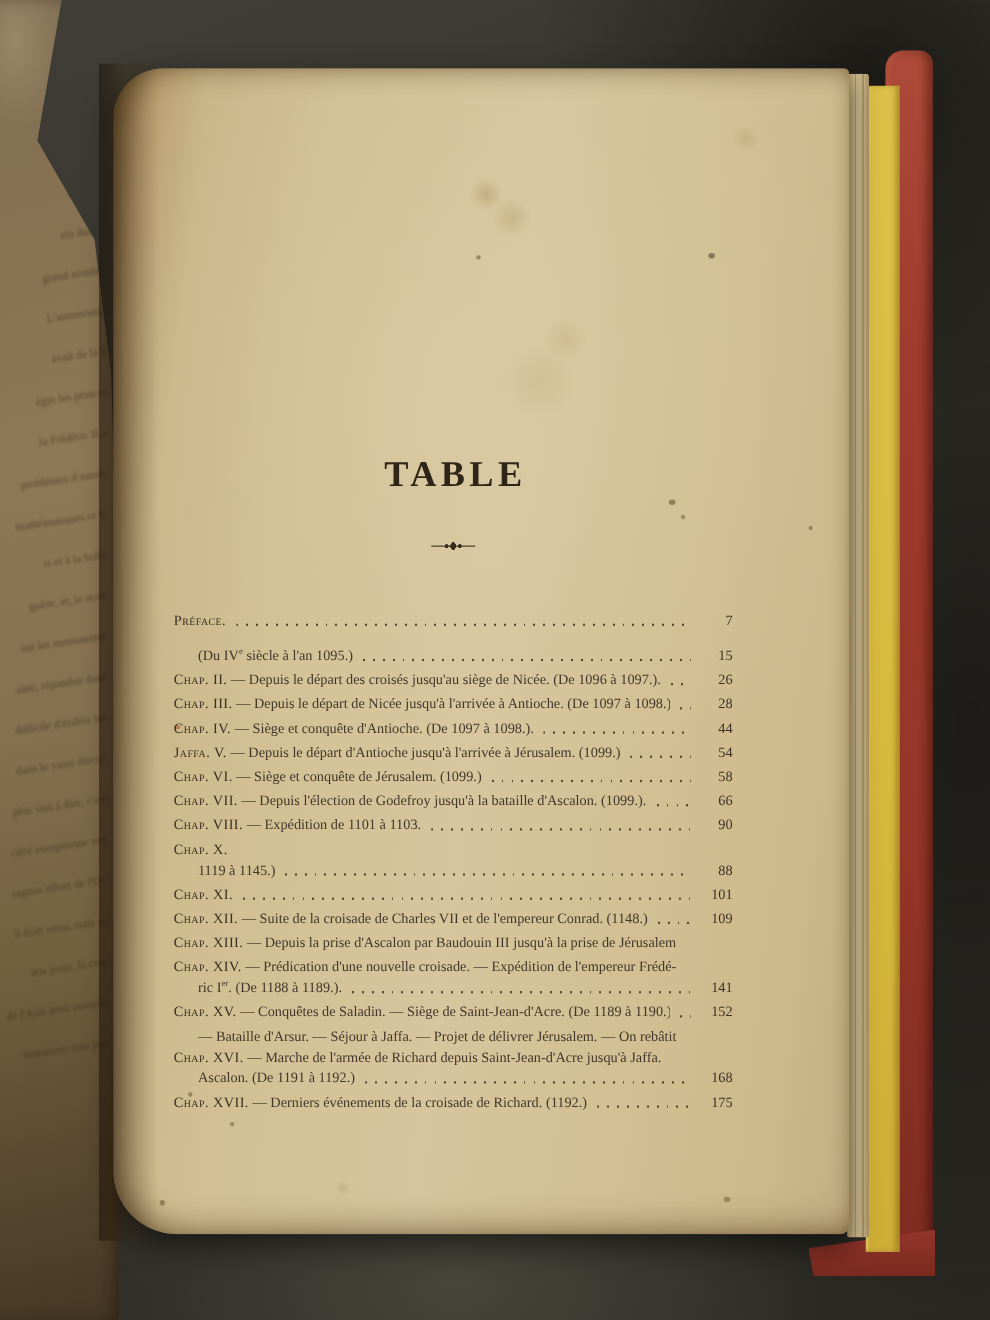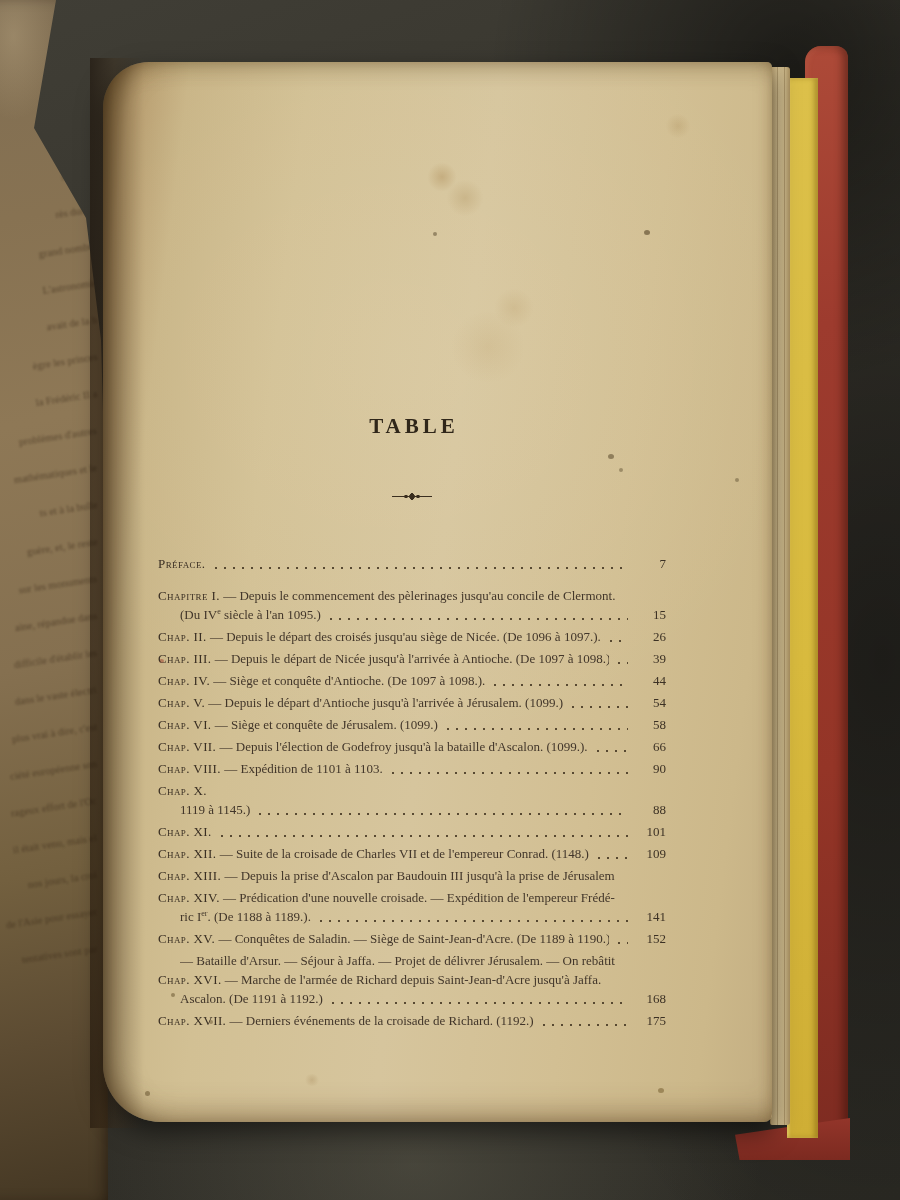--- a/index.html
+++ b/index.html
@@ -54,21 +54,21 @@
       inset 0 -20px 32px -16px rgba(90,60,25,.45),
       0 10px 26px rgba(0,0,0,.5);}
   
   .gutter{position:absolute;left:90px;top:58px;width:54px;height:1070px;z-index:6;pointer-events:none;
     background:linear-gradient(90deg,rgba(28,17,7,.55) 0%,rgba(60,40,18,.28) 45%,transparent 100%);}
   
   .stain{position:absolute;border-radius:50%;pointer-events:none;}
   
   .content{position:absolute;left:55px;top:0;width:508px;height:100%;color:#42362a;}
   .title{position:absolute;top:352px;left:0;width:100%;margin:0;text-align:center;
-    font-size:21px;font-weight:bold;letter-spacing:4px;text-indent:4px;color:#2f2619;}
+    font-size:33px;font-weight:bold;letter-spacing:4px;text-indent:4px;color:#2f2619;}
   .ornament{position:absolute;top:430px;left:50%;width:40px;height:9px;margin-left:-20px;
     background:
       radial-gradient(circle at 50% 50%, #3a2e1f 2.6px, transparent 3px),
       radial-gradient(circle at 50% 25%, #3a2e1f 1.3px, transparent 1.7px),
       radial-gradient(circle at 50% 75%, #3a2e1f 1.3px, transparent 1.7px),
       radial-gradient(circle at 35% 50%, #3a2e1f 1.6px, transparent 2px),
       radial-gradient(circle at 65% 50%, #3a2e1f 1.6px, transparent 2px),
       linear-gradient(#3a2e1f,#3a2e1f) center/100% 1.2px no-repeat;}
   .toc{position:absolute;top:492px;left:0;width:100%;font-size:13px;}
   .toc-entry{margin-bottom:3px;}
@@ -147,57 +147,53 @@
       <div class="ornament"></div>
       <div class="toc" id="toc">
           <div class="toc-entry">
             <div class="toc-line">
               <span class="toc-label">Préface.</span>
               <span class="leader"></span>
               <span class="toc-page">7</span>
             </div>
           </div>
           <div class="toc-entry">
-            <div class="toc-line">
-              <span class="toc-label">Chapitre I.</span>
-              <span class="toc-text">&nbsp;— Depuis le commencement des pèlerinages jusqu'au concile de Clermont.</span>
-            </div>
             <div class="toc-line wrap">
               <span class="toc-text">(Du IV<sup>e</sup> siècle à l'an 1095.)</span>
               <span class="leader"></span>
               <span class="toc-page">15</span>
             </div>
           </div>
           <div class="toc-entry">
             <div class="toc-line">
               <span class="toc-label">Chap. II.</span>
               <span class="toc-text">&nbsp;— Depuis le départ des croisés jusqu'au siège de Nicée. (De 1096 à 1097.).</span>
               <span class="leader"></span>
               <span class="toc-page">26</span>
             </div>
           </div>
           <div class="toc-entry">
             <div class="toc-line">
               <span class="toc-label">Chap. III.</span>
               <span class="toc-text">&nbsp;— Depuis le départ de Nicée jusqu'à l'arrivée à Antioche. (De 1097 à 1098.)</span>
               <span class="leader"></span>
-              <span class="toc-page">39</span>
+              <span class="toc-page">28</span>
             </div>
           </div>
           <div class="toc-entry">
             <div class="toc-line">
               <span class="toc-label">Chap. IV.</span>
               <span class="toc-text">&nbsp;— Siège et conquête d'Antioche. (De 1097 à 1098.).</span>
               <span class="leader"></span>
               <span class="toc-page">44</span>
             </div>
           </div>
           <div class="toc-entry">
             <div class="toc-line">
-              <span class="toc-label">Chap. V.</span>
+              <span class="toc-label">Jaffa. V.</span>
               <span class="toc-text">&nbsp;— Depuis le départ d'Antioche jusqu'à l'arrivée à Jérusalem. (1099.)</span>
               <span class="leader"></span>
               <span class="toc-page">54</span>
             </div>
           </div>
           <div class="toc-entry">
             <div class="toc-line">
               <span class="toc-label">Chap. VI.</span>
               <span class="toc-text">&nbsp;— Siège et conquête de Jérusalem. (1099.)</span>
               <span class="leader"></span>

